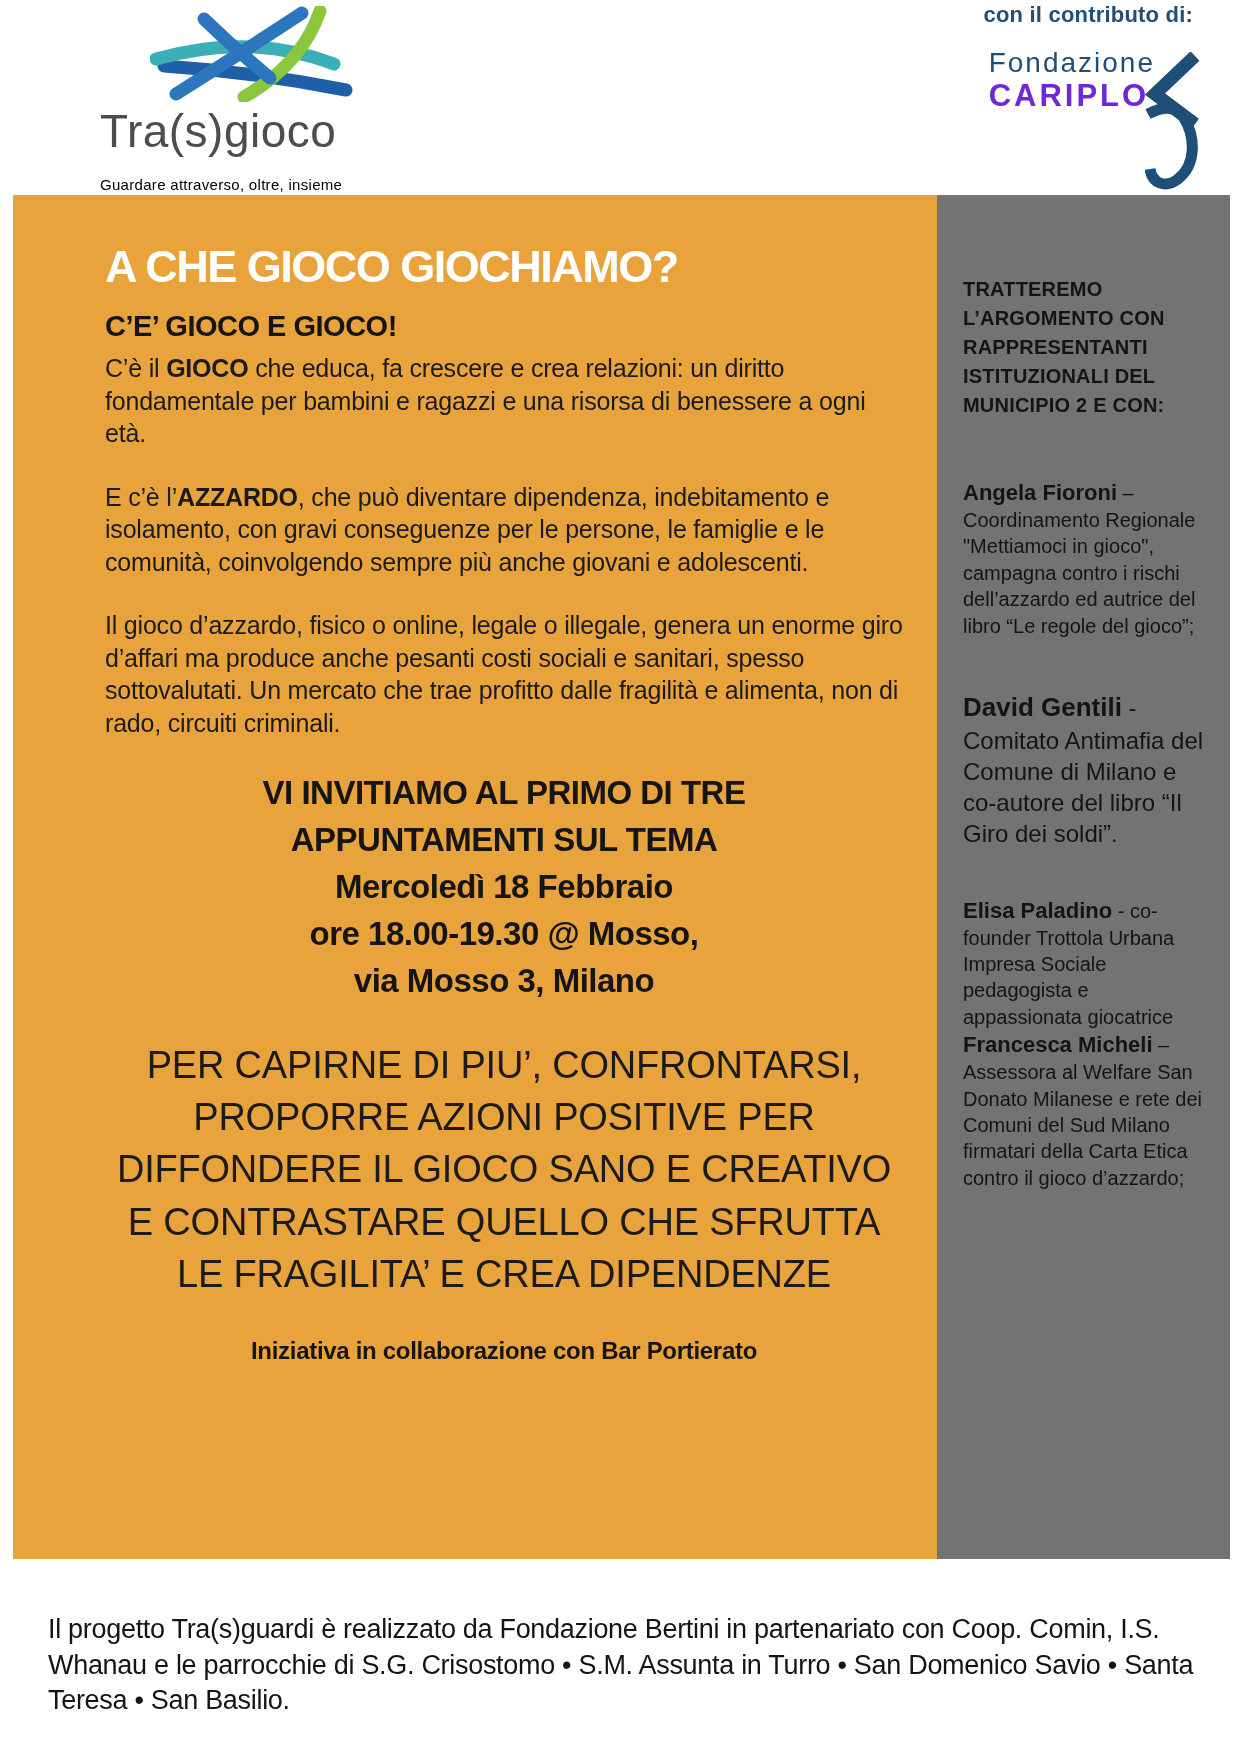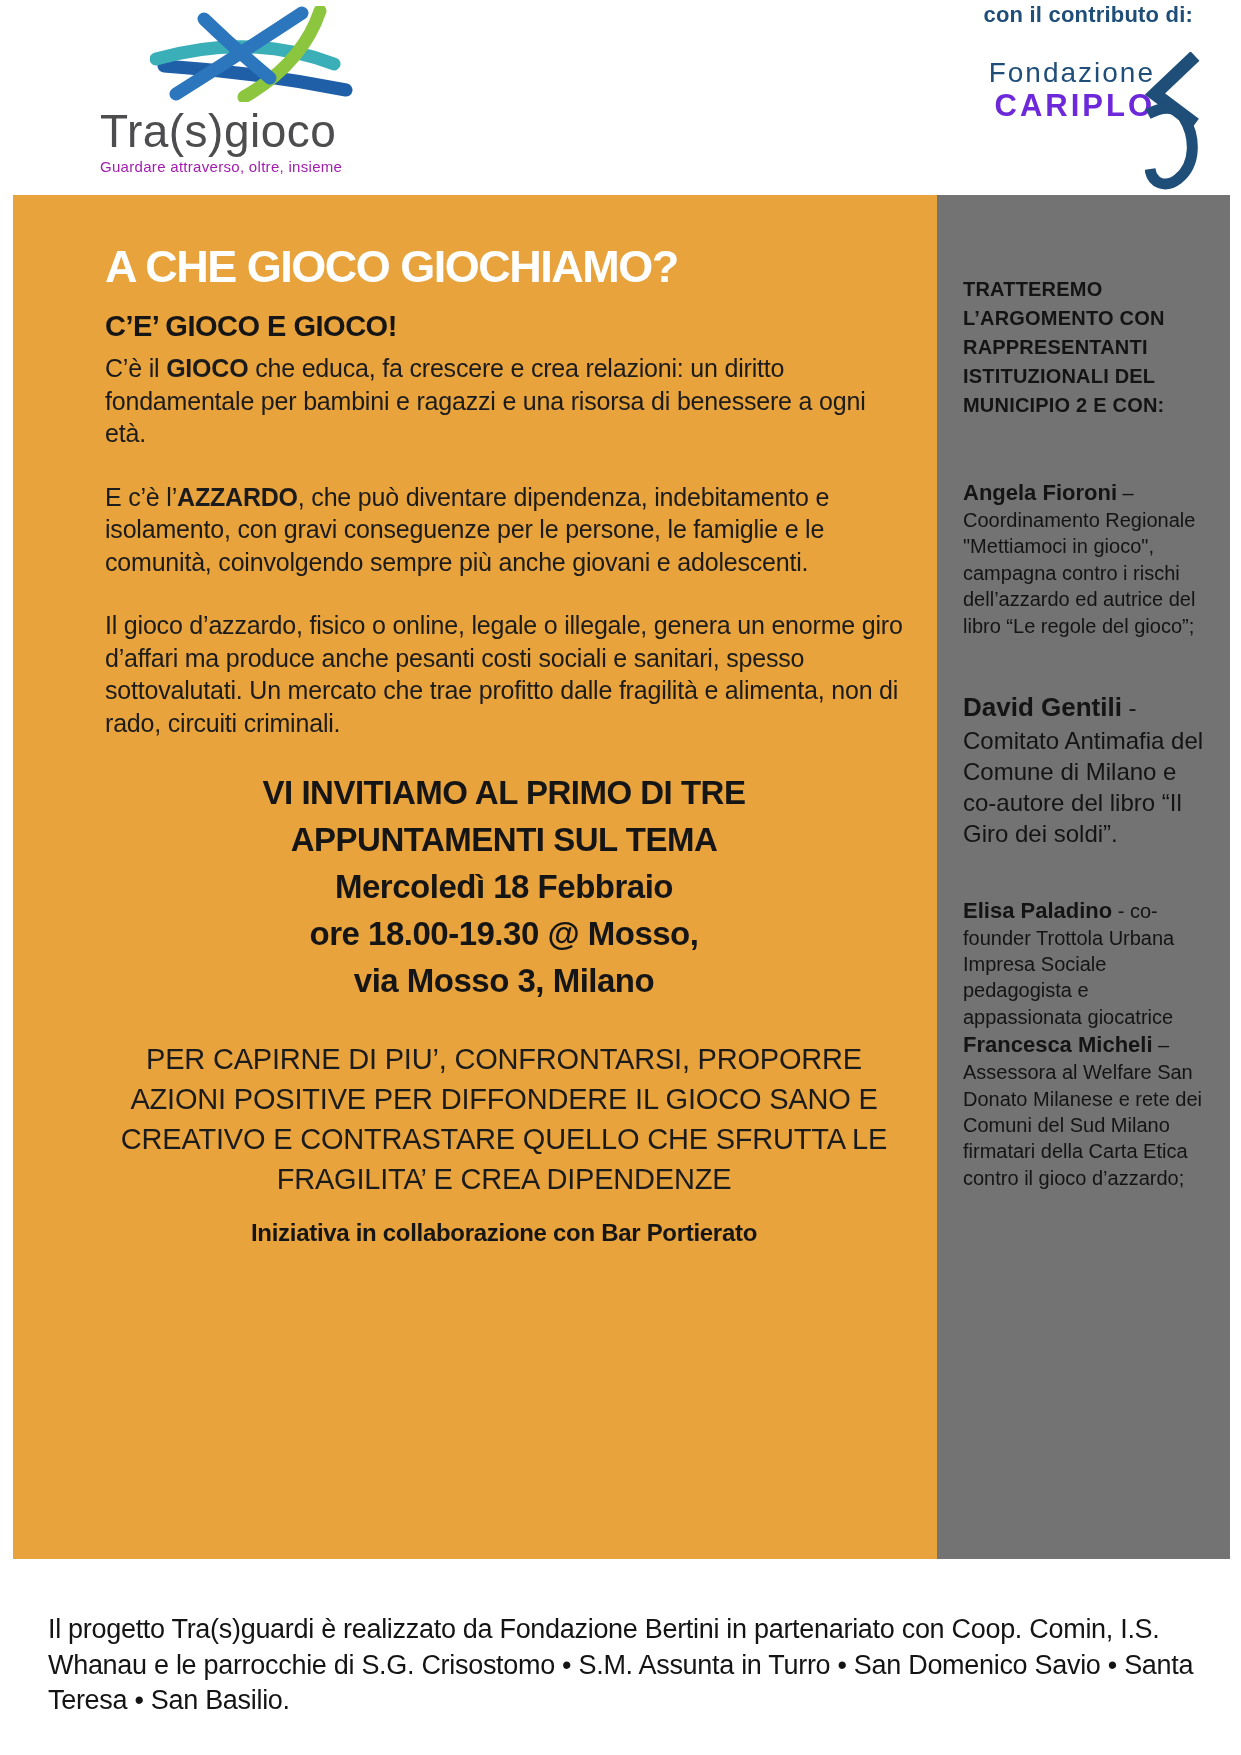--- a/index.html
+++ b/index.html
@@ -19,28 +19,28 @@
   
   .logo-block{
     position:absolute; left:100px; top:6px; width:320px;
   }
   .logo-mark{display:block; margin-left:50px;}
   .logo-title{
     font-size:46px; color:#4d4d4f; letter-spacing:0.5px;
     margin-top:6px; line-height:1;
   }
   .logo-tagline{
-    font-size:15px; color:#a21caf; margin-top:4px; letter-spacing:0.3px;
+    font-size:15px; color:#000000; margin-top:22px; letter-spacing:0.3px;
   }
   .contrib-label{
     font-size:22px; font-weight:bold; color:#1f4e79; letter-spacing:0.2px;
     position:absolute; right:48px; top:2px; width:400px; text-align:right;
   }
   .contrib-org{
-    position:absolute; right:86px; top:58px; text-align:right;
+    position:absolute; right:86px; top:48px; text-align:left;
   }
   .contrib-org-line1{
     font-size:28px; color:#1f4e79; letter-spacing:2px; line-height:1.1;
   }
   .contrib-org-line2{
     font-size:31px; font-weight:bold; color:#6d28d9; letter-spacing:3px; line-height:1.1;
   }
   .cariplo-mark{position:absolute; right:40px; top:52px;}
   
   .orange-block{
@@ -59,22 +59,22 @@
   .para{
     font-size:25px; line-height:1.3; color:#1b1b1b; letter-spacing:-0.2px;
     margin:0 0 31px 0;
   }
   .para b{font-weight:bold;}
   .invite{
     text-align:center; font-weight:bold; font-size:33px; line-height:1.42;
     color:#151515; letter-spacing:-0.5px; margin:6px 0 34px 0;
   }
   .caps-block{
-    text-align:center; font-size:29px; line-height:1.38; color:#1b1b1b;
-    letter-spacing:-0.2px; margin:0 0 20px 0;
+    text-align:center; font-size:38px; line-height:1.38; color:#1b1b1b;
+    letter-spacing:-0.2px; margin:0 0 36px 0;
   }
   .collab-line{
     text-align:center; font-size:24px; font-weight:bold; color:#151515;
     letter-spacing:-0.3px;
   }
   
   .sidebar{
     position:absolute; left:937px; top:195px; width:293px; height:1364px;
     background:#737373; box-sizing:border-box;
     padding:80px 22px 0 26px;

